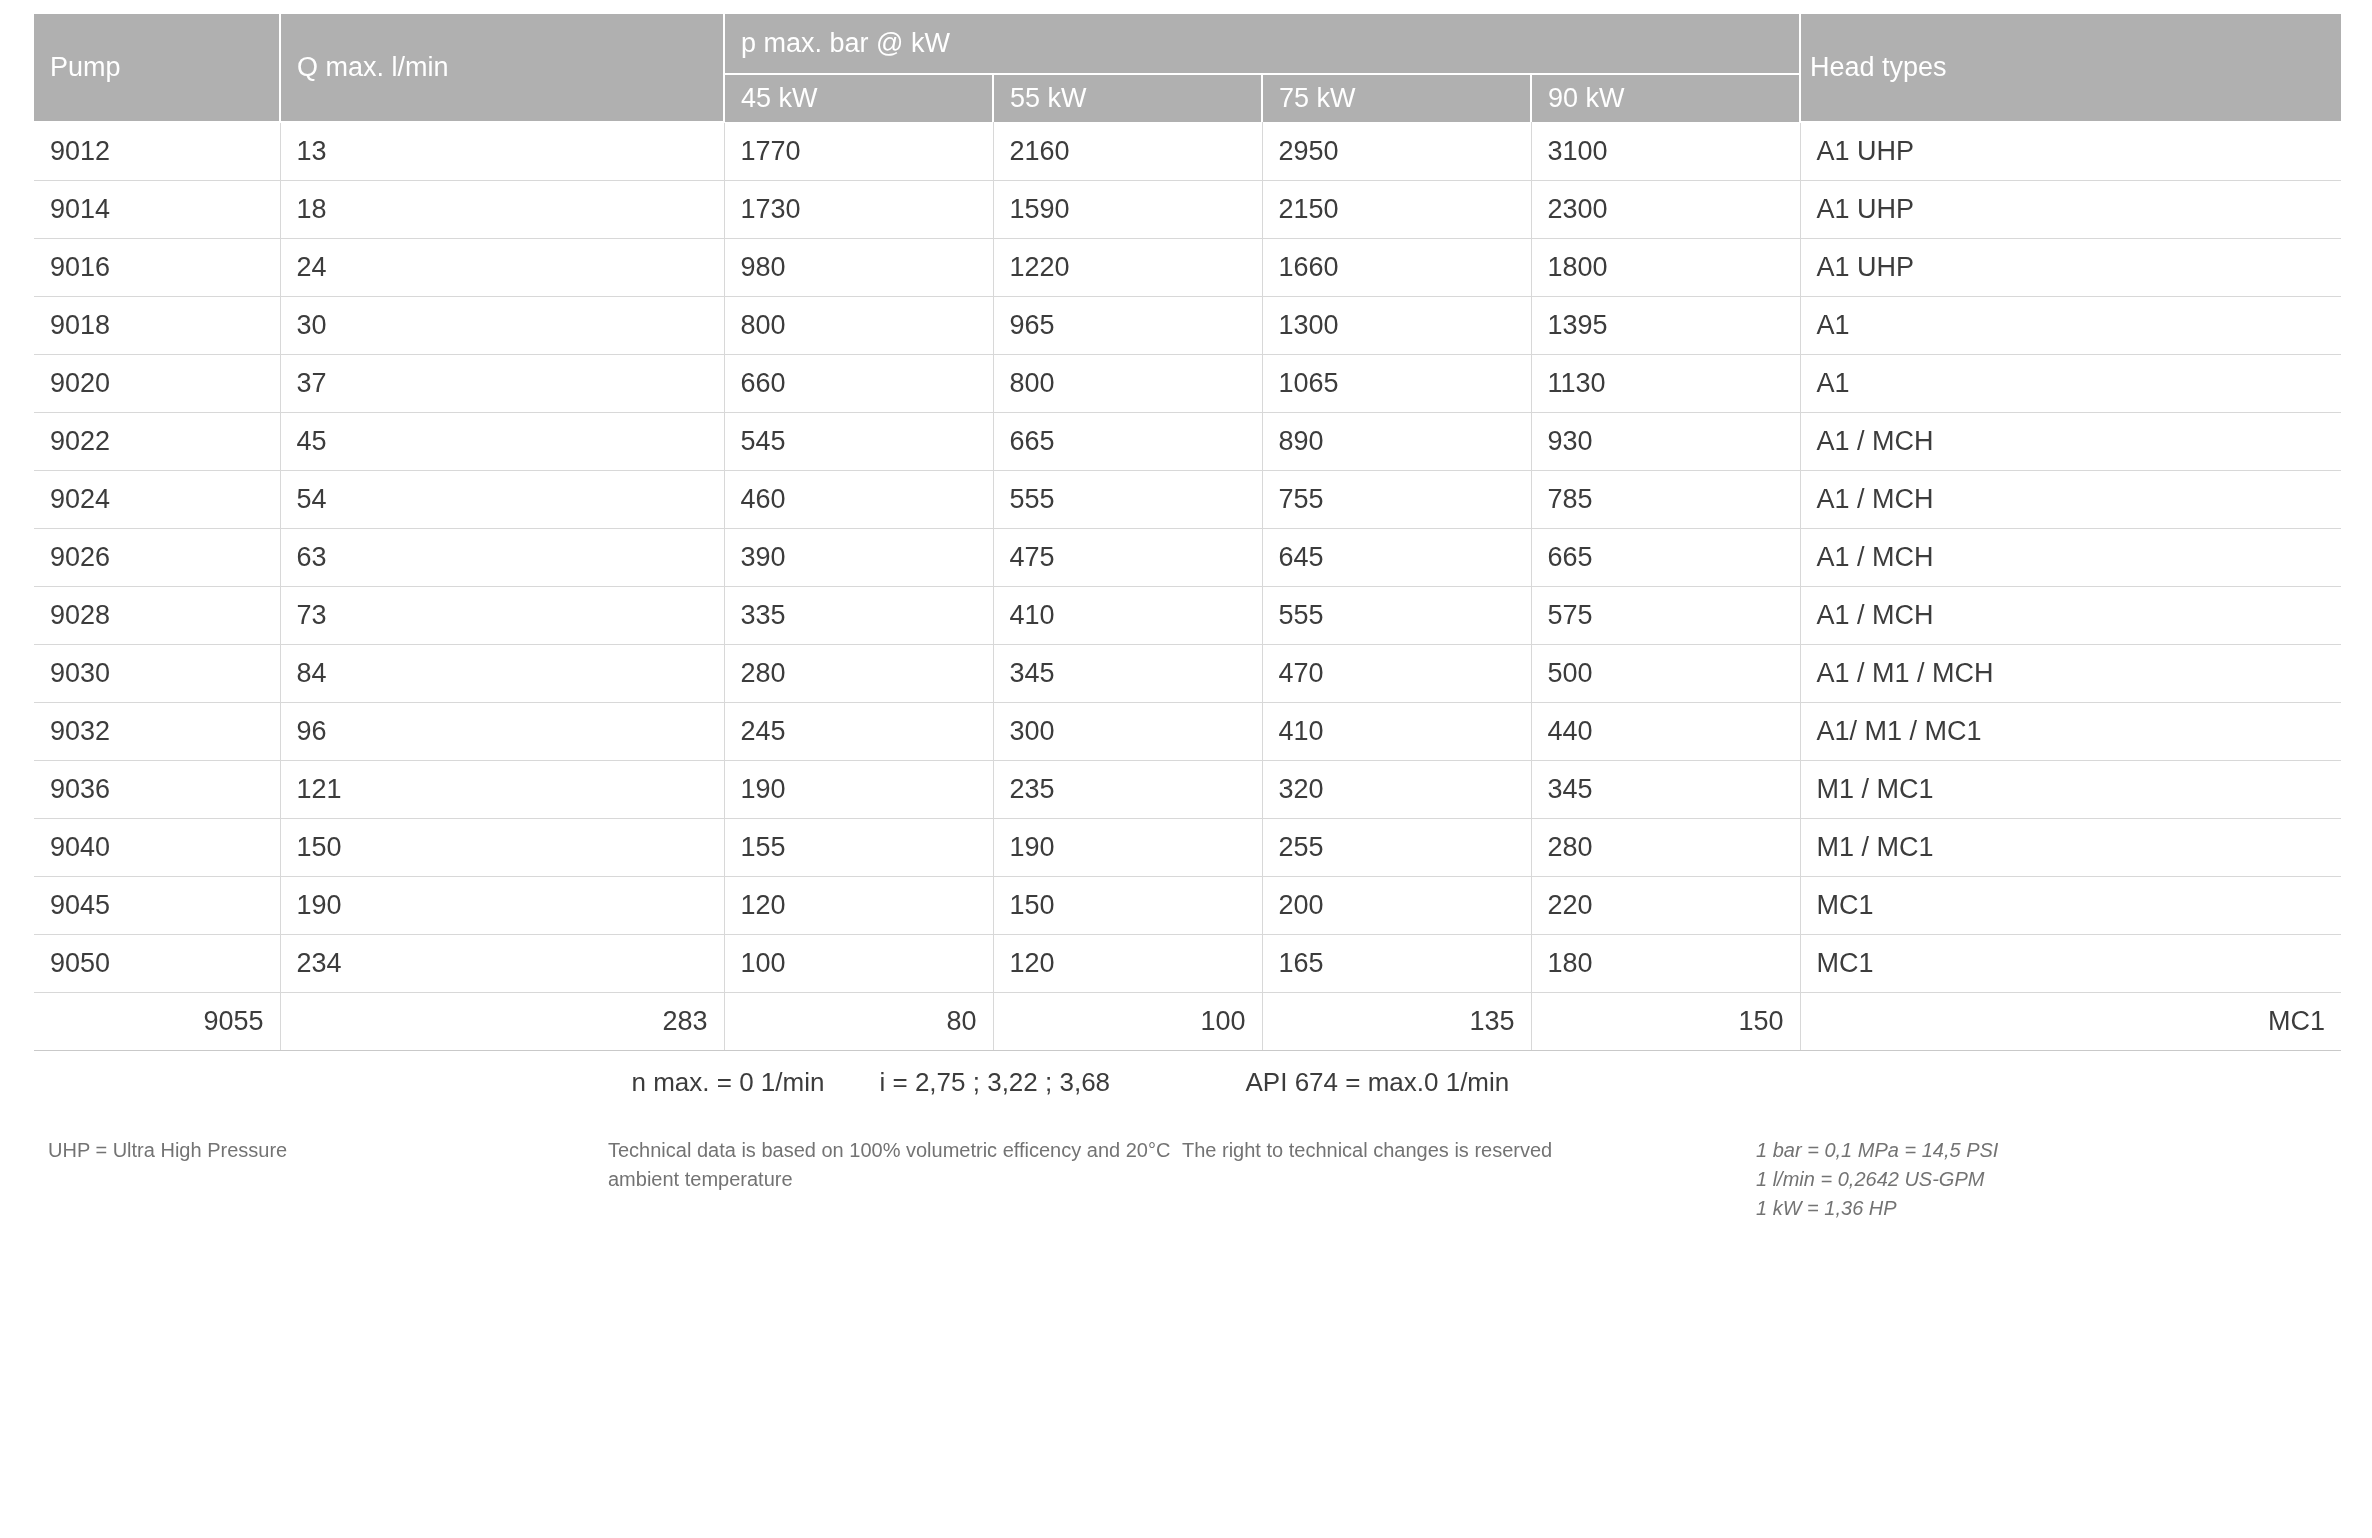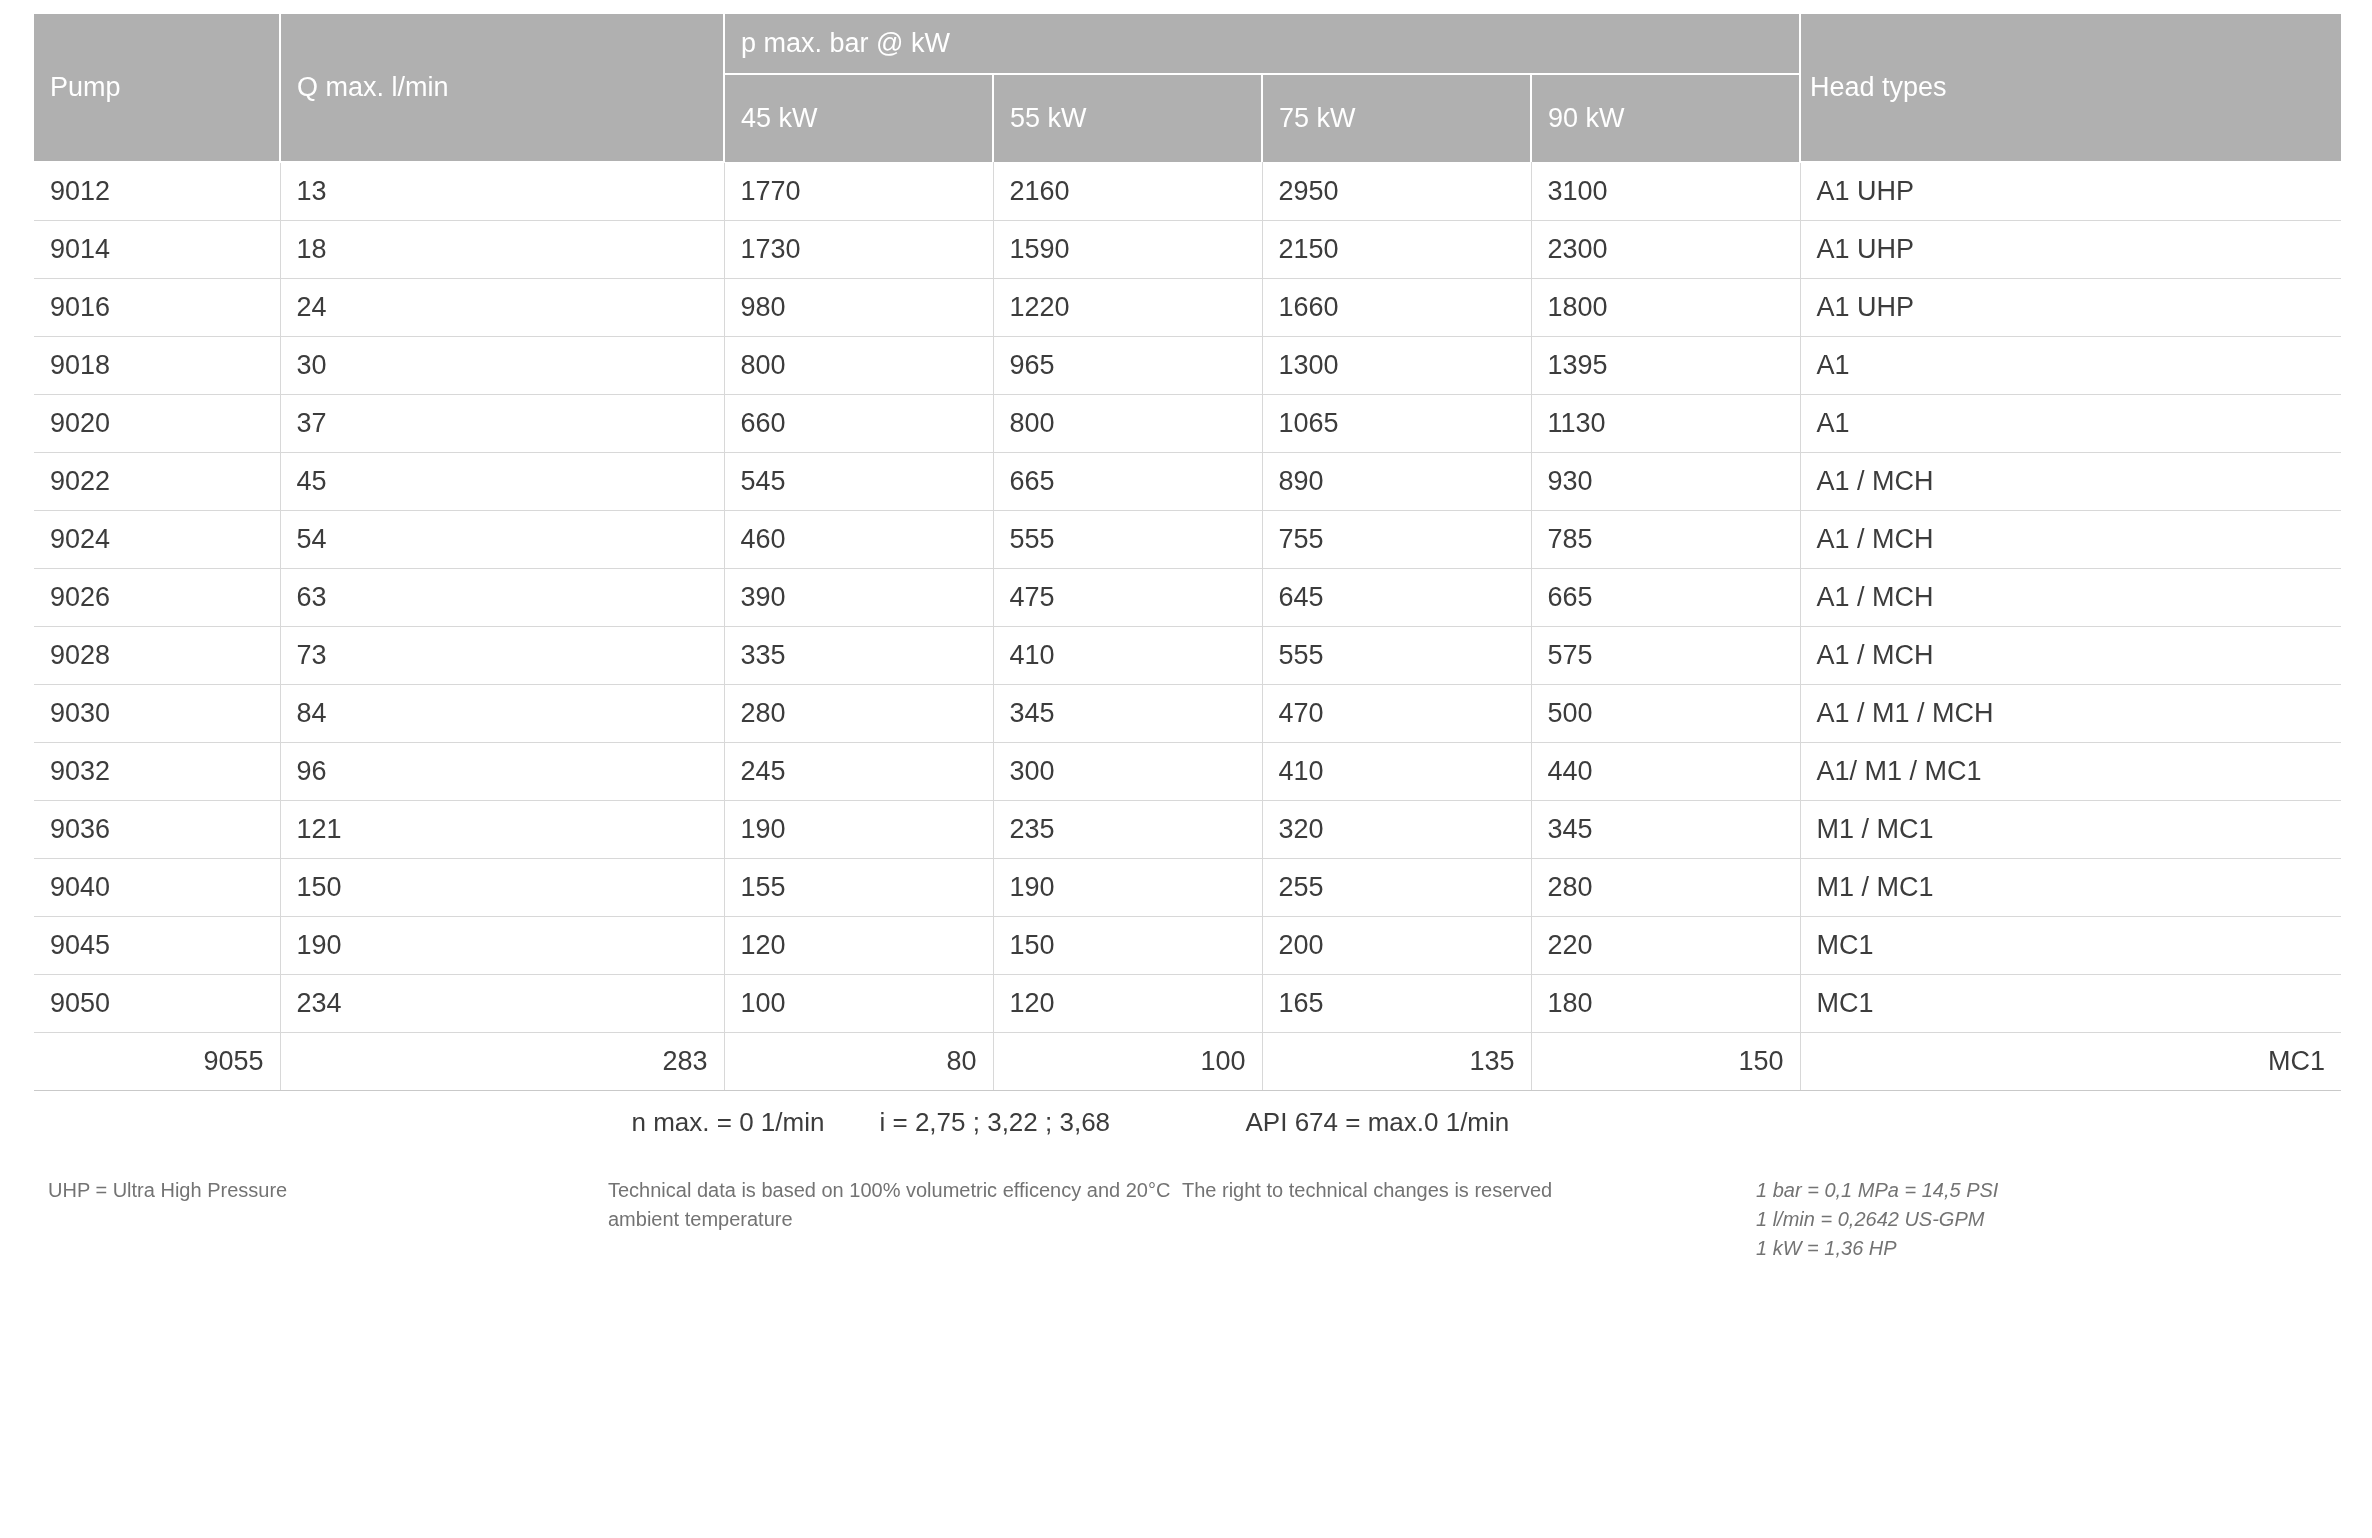--- a/index.html
+++ b/index.html
@@ -38,21 +38,21 @@
   }
   thead th.last-head {
     border-right: none;
     padding-left: 9px;
   }
   thead th.group-head {
     border-bottom: 2px solid #ffffff;
   }
   thead th.sub {
     font-size: 27px;
-    padding: 28px 16px;
+    padding: 8px 16px;
     border-bottom: none;
   }
   tbody td {
     font-size: 27px;
     padding: 13px 16px;
     border-bottom: 1px solid #d8d8d8;
     border-right: 1px solid #d8d8d8;
     color: #3c3c3c;
     height: 50px;
     box-sizing: border-box;

